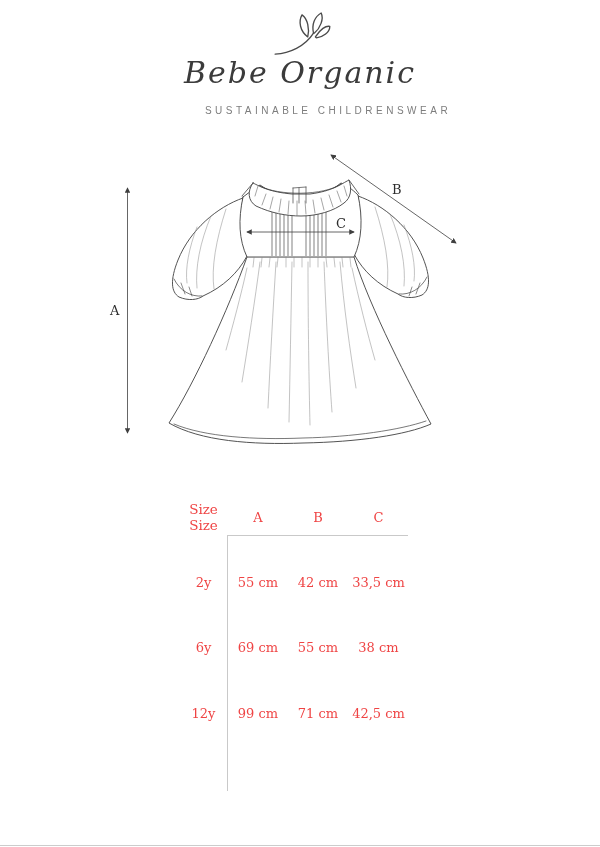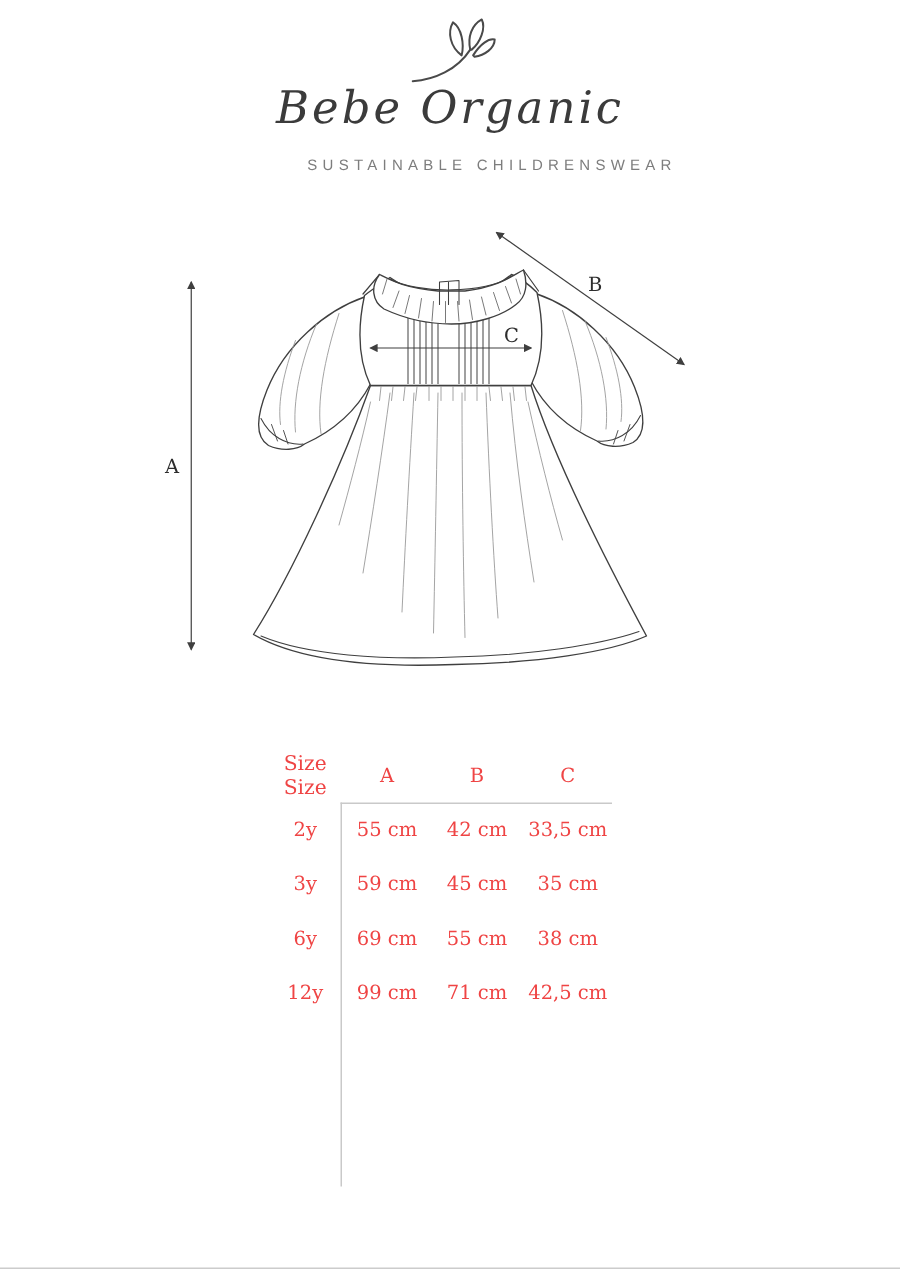--- a/index.html
+++ b/index.html
@@ -25,21 +25,21 @@
   
   .size-table {
     position:absolute; left:180px; top:500px; width:240px;
     font-family:"DejaVu Serif", serif; font-size:13px; color:#ef4444;
   }
   .thead, .trow {
     display:grid; grid-template-columns:47px 62px 58px 63px;
     align-items:center; text-align:center;
   }
   .thead { height:35px; }
-  .trow  { height:36.5px; }
+  .trow  { height:36.5px;margin-top:29px; }
   .title { line-height:1.18; font-size:13.5px; }
   .data-border {
     position:absolute; left:227px; top:535px; width:180px; height:255px;
     border-left:1px solid #c9c9c9; border-top:1px solid #c9c9c9;
     pointer-events:none;
   }
   .page-rule {
     position:absolute; left:0; right:0; top:845px;
     border-top:1px solid #cccccc;
   }
@@ -182,26 +182,20 @@
       <div>C</div>
     </div>
 
     <div class="trow">
       <div>2y</div>
       <div>55 cm</div>
       <div>42 cm</div>
       <div>33,5 cm</div>
     </div>
     <div class="trow">
-      <div>3y</div>
-      <div>59 cm</div>
-      <div>45 cm</div>
-      <div>35 cm</div>
-    </div>
-    <div class="trow">
       <div>6y</div>
       <div>69 cm</div>
       <div>55 cm</div>
       <div>38 cm</div>
     </div>
     <div class="trow">
       <div>12y</div>
       <div>99 cm</div>
       <div>71 cm</div>
       <div>42,5 cm</div>

